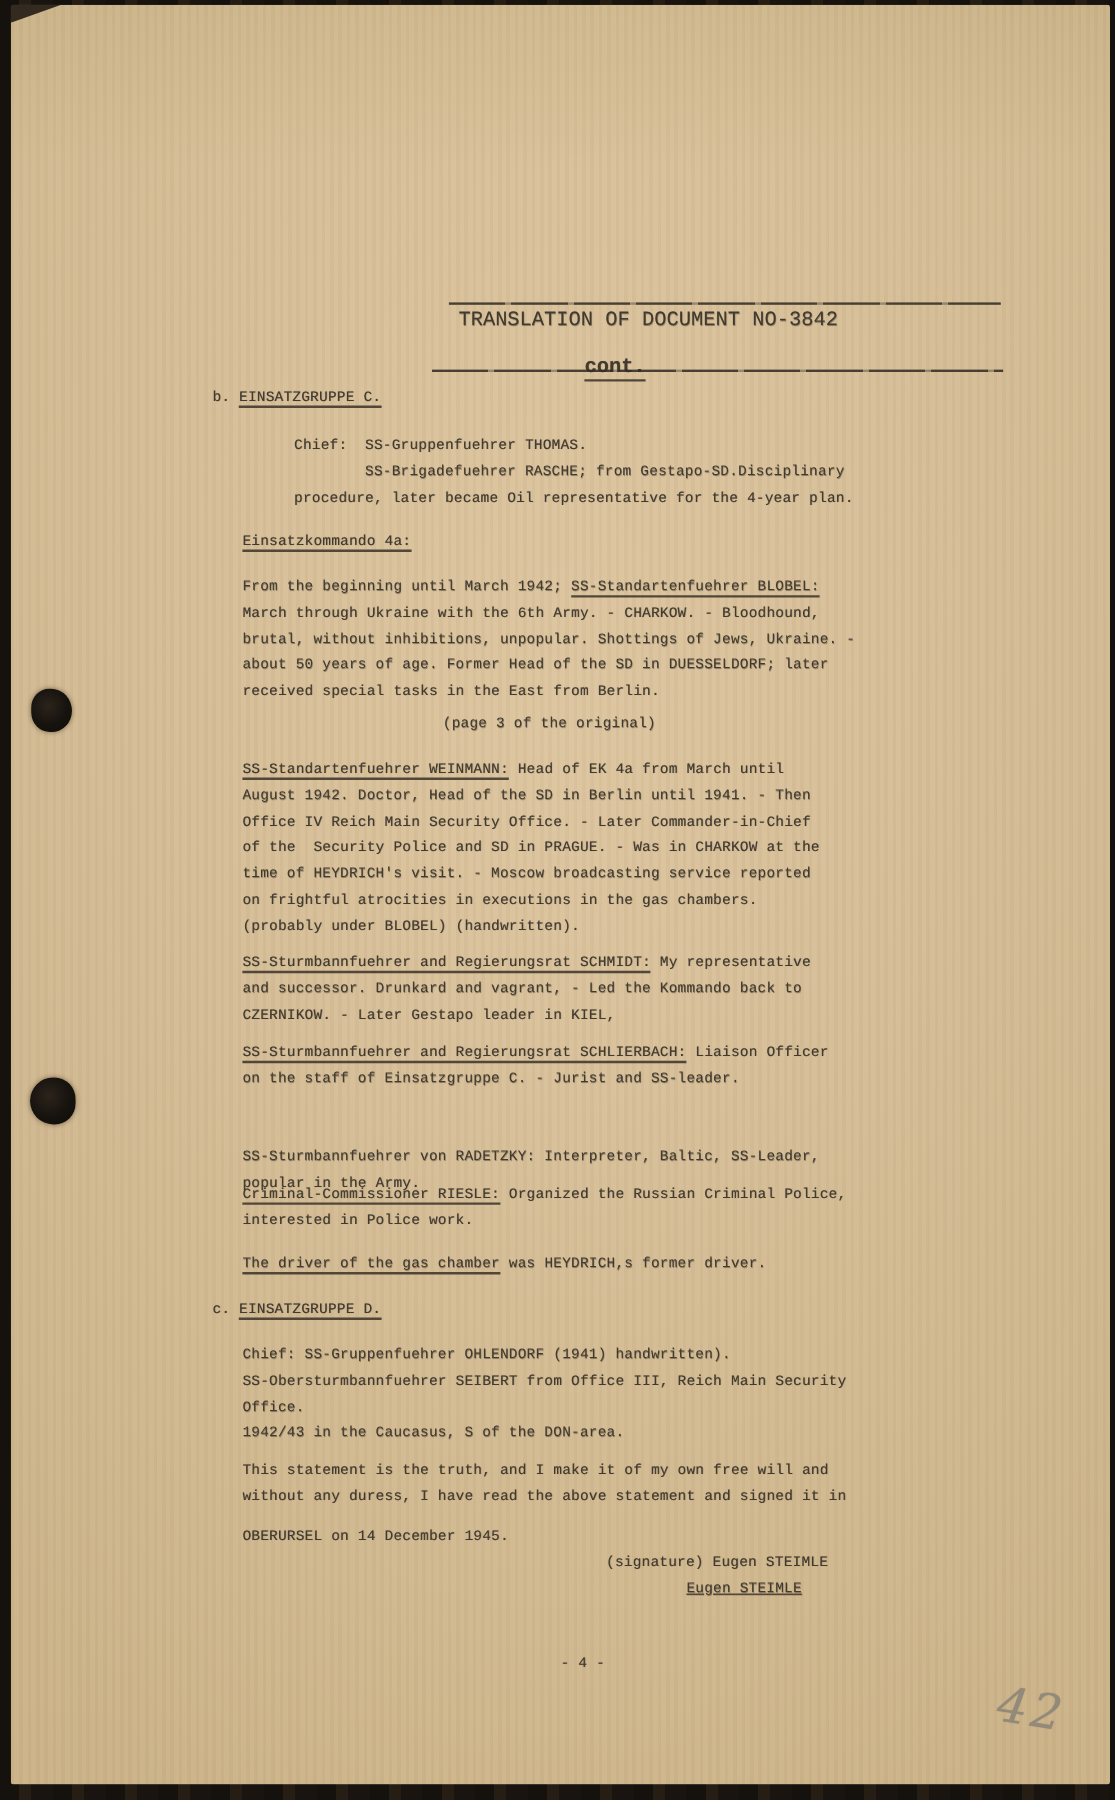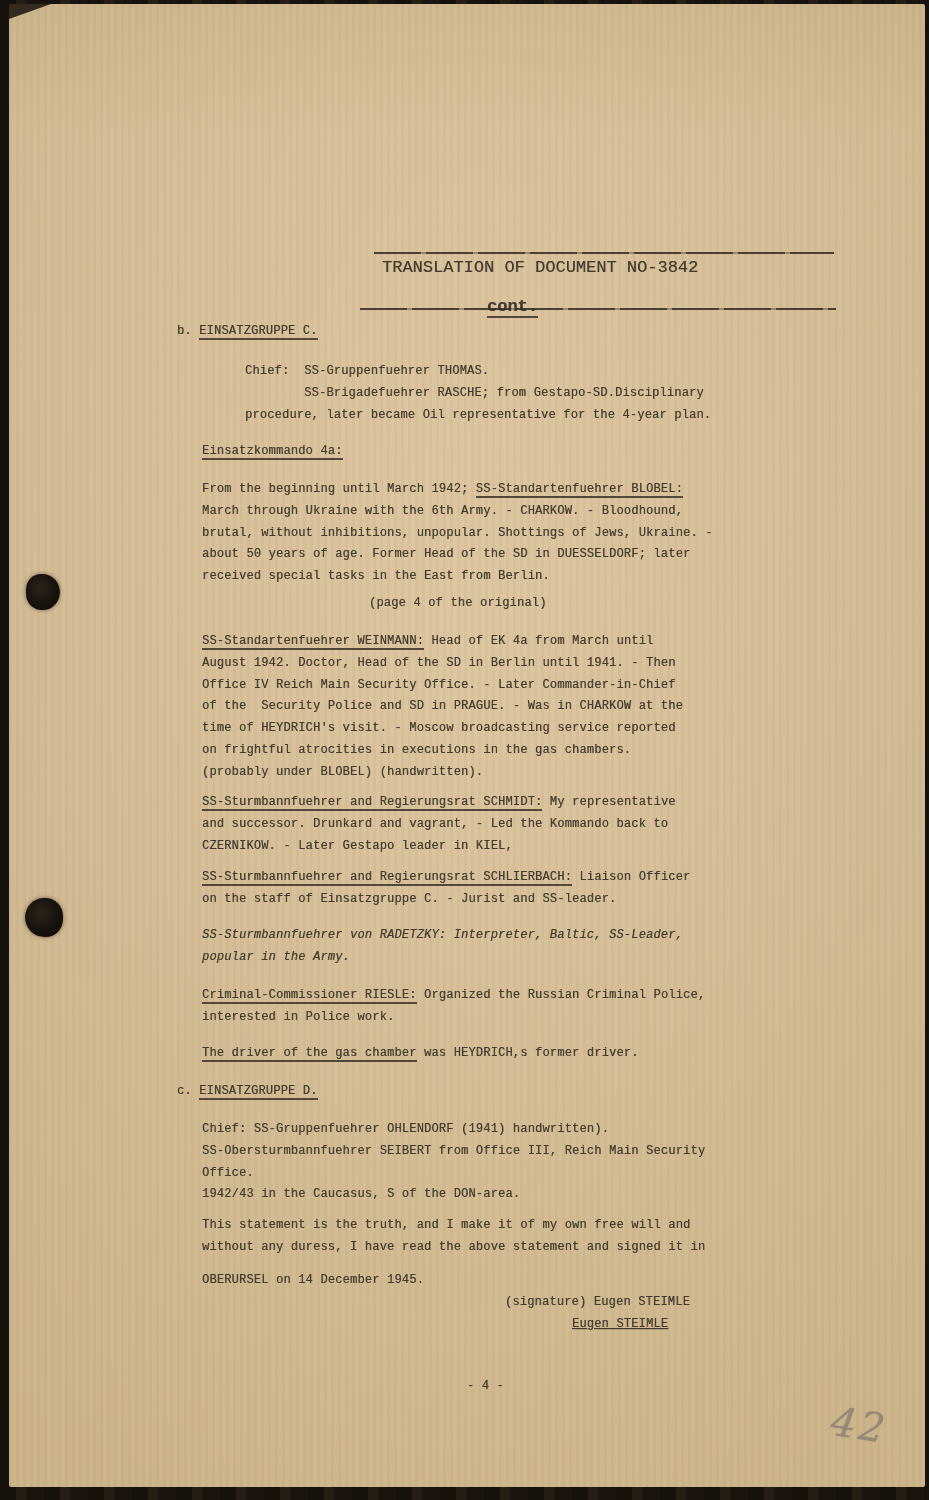--- a/index.html
+++ b/index.html
@@ -85,38 +85,38 @@
 procedure, later became Oil representative for the 4-year plan.</span></div>
 
     <div class="t ink" style="left:193px;top:437px;"><span class="u">Einsatzkommando 4a:</span></div>
 
     <div class="t ink" style="left:193px;top:475px;"><span>From the beginning until March 1942; </span><span class="u">SS-Standartenfuehrer BLOBEL:</span><span>
 March through Ukraine with the 6th Army. - CHARKOW. - Bloodhound,
 brutal, without inhibitions, unpopular. Shottings of Jews, Ukraine. -
 about 50 years of age. Former Head of the SD in DUESSELDORF; later
 received special tasks in the East from Berlin.</span></div>
 
-    <div class="t ink" style="left:360px;top:589px;">(page 4 of the original)</div>
+    <div class="t ink" style="left:360px;top:589px;">(page 3 of the original)</div>
 
     <div class="t ink" style="left:193px;top:627px;"><span class="u">SS-Standartenfuehrer WEINMANN:</span><span> Head of EK 4a from March until
 August 1942. Doctor, Head of the SD in Berlin until 1941. - Then
 Office IV Reich Main Security Office. - Later Commander-in-Chief
 of the  Security Police and SD in PRAGUE. - Was in CHARKOW at the
 time of HEYDRICH's visit. - Moscow broadcasting service reported
 on frightful atrocities in executions in the gas chambers.
 (probably under BLOBEL) (handwritten).</span></div>
 
     <div class="t ink" style="left:193px;top:788px;"><span class="u">SS-Sturmbannfuehrer and Regierungsrat SCHMIDT:</span><span> My representative
 and successor. Drunkard and vagrant, - Led the Kommando back to
 CZERNIKOW. - Later Gestapo leader in KIEL,</span></div>
 
     <div class="t ink" style="left:193px;top:863px;"><span class="u">SS-Sturmbannfuehrer and Regierungsrat SCHLIERBACH:</span><span> Liaison Officer
 on the staff of Einsatzgruppe C. - Jurist and SS-leader.</span></div>
 
-    <div class="t ink" style="left:193px;top:921px;font-style:italic;"><span>SS-Sturmbannfuehrer von RADETZKY: Interpreter, Baltic, SS-Leader,
+    <div class="t ink" style="left:193px;top:950px;"><span>SS-Sturmbannfuehrer von RADETZKY: Interpreter, Baltic, SS-Leader,
 popular in the Army.</span></div>
 
     <div class="t ink" style="left:193px;top:1039px;"><span class="u">The driver of the gas chamber</span><span> was HEYDRICH,s former driver.</span></div>
 
     <div class="t ink" style="left:193px;top:981px;"><span class="u">Criminal-Commissioner RIESLE:</span><span> Organized the Russian Criminal Police,
 interested in Police work.</span></div>
 
     <div class="t ink" style="left:168px;top:1077px;"><span>c. </span><span class="u">EINSATZGRUPPE D.</span></div>
 
     <div class="t ink" style="left:193px;top:1115px;"><span>Chief: SS-Gruppenfuehrer OHLENDORF (1941) handwritten).

